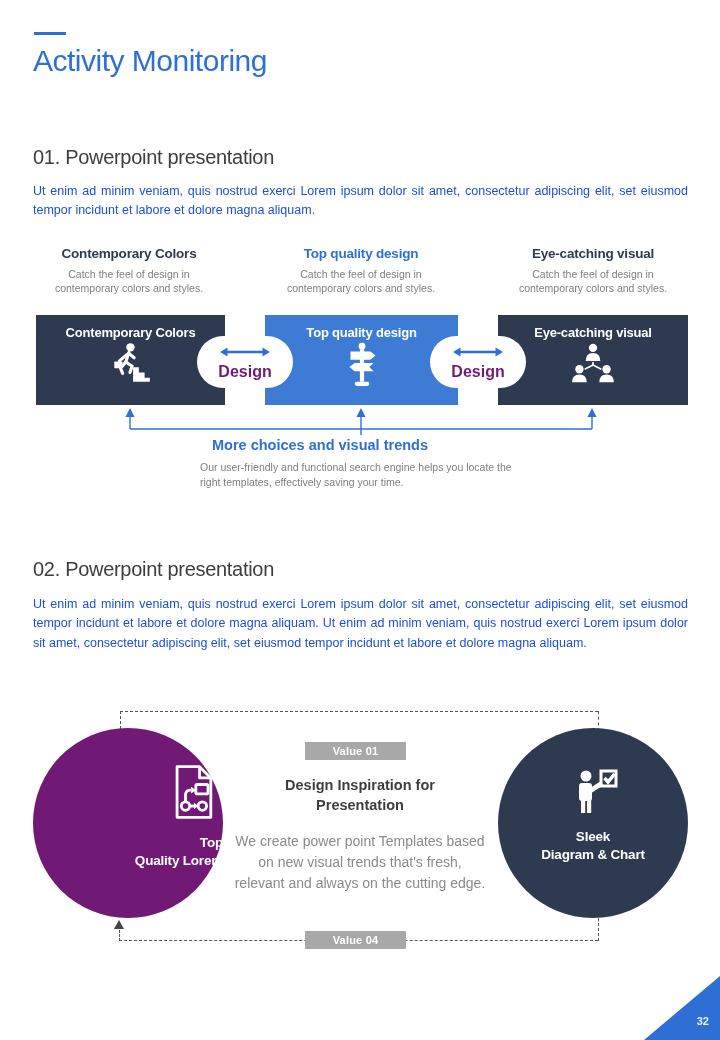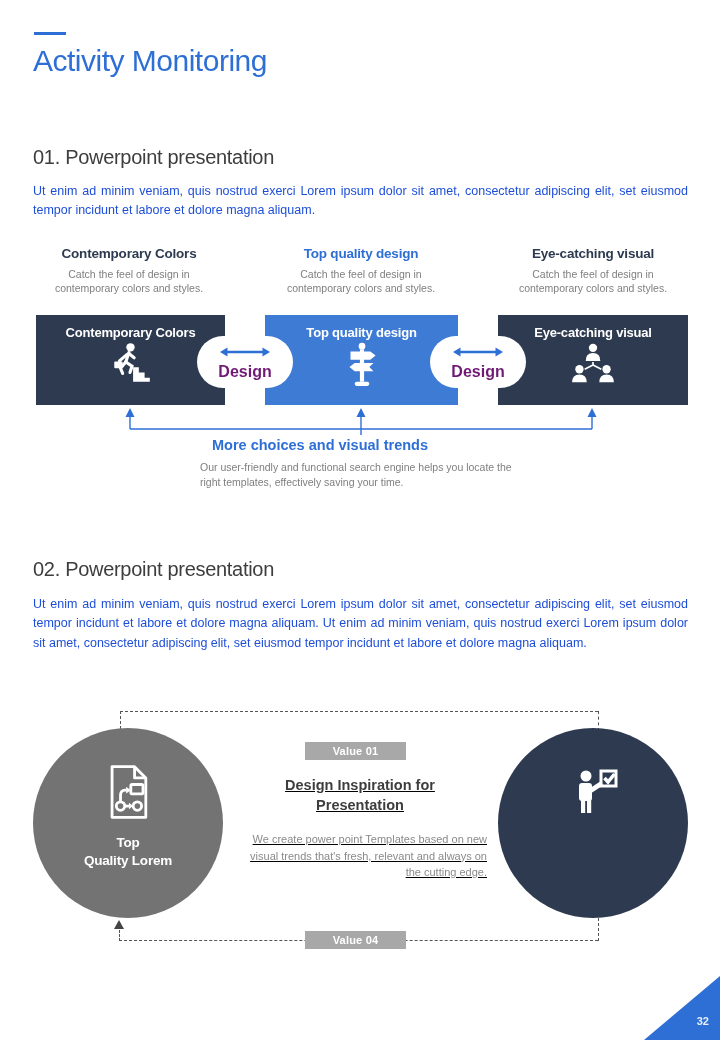--- a/index.html
+++ b/index.html
@@ -43,27 +43,27 @@
 
   
   .value-label { left:305px; width:101px; height:18px; background:#a8a8a8; color:#fff;
                  font-size:11px; font-weight:bold; text-align:center; line-height:18px; z-index:4; letter-spacing:0.2px; }
   .dash-h { border-top:1px dashed #555; height:0; z-index:1; }
   .dash-v { border-left:1px dashed #555; width:0; z-index:1; }
   .arr-down { width:0; height:0; border-left:5px solid transparent; border-right:5px solid transparent; border-top:9px solid #444; }
   .arr-up   { width:0; height:0; border-left:5px solid transparent; border-right:5px solid transparent; border-bottom:9px solid #444; }
 
   .big-circle { top:728px; width:190px; height:190px; border-radius:50%; text-align:center; z-index:2; }
-  .big-circle.blue { background:#737373; }
+  .big-circle.blue { background:#701a75;text-align:right; }
   .big-circle.navy { background:#2d3a4f; }
   .circle-label { color:#fff; font-size:13.5px; font-weight:bold; line-height:1.35; letter-spacing:-0.2px; }
 
-  .diagram-center { left:233px; top:776px; width:254px; text-align:center;text-decoration:underline; }
+  .diagram-center { left:233px; top:776px; width:254px; text-align:center; }
   .dc-title { font-size:14.5px; font-weight:bold; color:#3d3d3d; line-height:1.35; width:200px; margin:0 auto; }
-  .dc-body { margin-top:16px; font-size:11px; color:#8a8a8a; line-height:1.5;text-align:right; }
+  .dc-body { margin-top:16px; font-size:14px; color:#8a8a8a; line-height:1.5; }
 
   
   .corner-triangle { right:0; bottom:0; width:76px; height:64px; background:#2e6fd6;
                      clip-path:polygon(100% 0, 0 100%, 100% 100%); z-index:5; }
   .page-number { right:11px; bottom:13px; color:#e8eefb; font-size:11px; font-weight:bold; z-index:6; }
 </style>
 </head>
 <body>
 
 <div class="page">
@@ -207,20 +207,24 @@
       <svg width="56" height="50" viewBox="0 0 56 50">
         <circle cx="21" cy="8" r="5.5" fill="#fff"></circle>
         <rect x="14" y="15" width="13" height="18" rx="3" fill="#fff"></rect>
         <rect x="16" y="31" width="4.2" height="14" fill="#fff"></rect>
         <rect x="22" y="31" width="4.2" height="14" fill="#fff"></rect>
         <path d="M25,23 L35,16.5" stroke="#fff" stroke-width="5" stroke-linecap="round"></path>
         <rect x="36" y="3" width="15" height="15" fill="none" stroke="#fff" stroke-width="3"></rect>
         <path d="M39.5,10 l3.5,4 l6.5,-8" stroke="#fff" stroke-width="3.5" fill="none"></path>
       </svg>
     </div>
+    <div class="circle-label" style="margin-top:6px">
+      <div>Sleek</div>
+      <div>Diagram &amp; Chart</div>
+    </div>
   </div>
 
   <div class="abs diagram-center">
     <div class="dc-title">Design Inspiration for Presentation</div>
     <div class="dc-body">We create power point Templates based on new visual trends that's fresh, relevant and  always on the cutting edge.</div>
   </div>
 
   <div class="abs dash-v" style="left:598px;top:918px;height:23px"></div>
   <div class="abs dash-h" style="left:119px;top:940px;width:479px"></div>
   <div class="abs dash-v" style="left:119px;top:930px;height:11px"></div>

